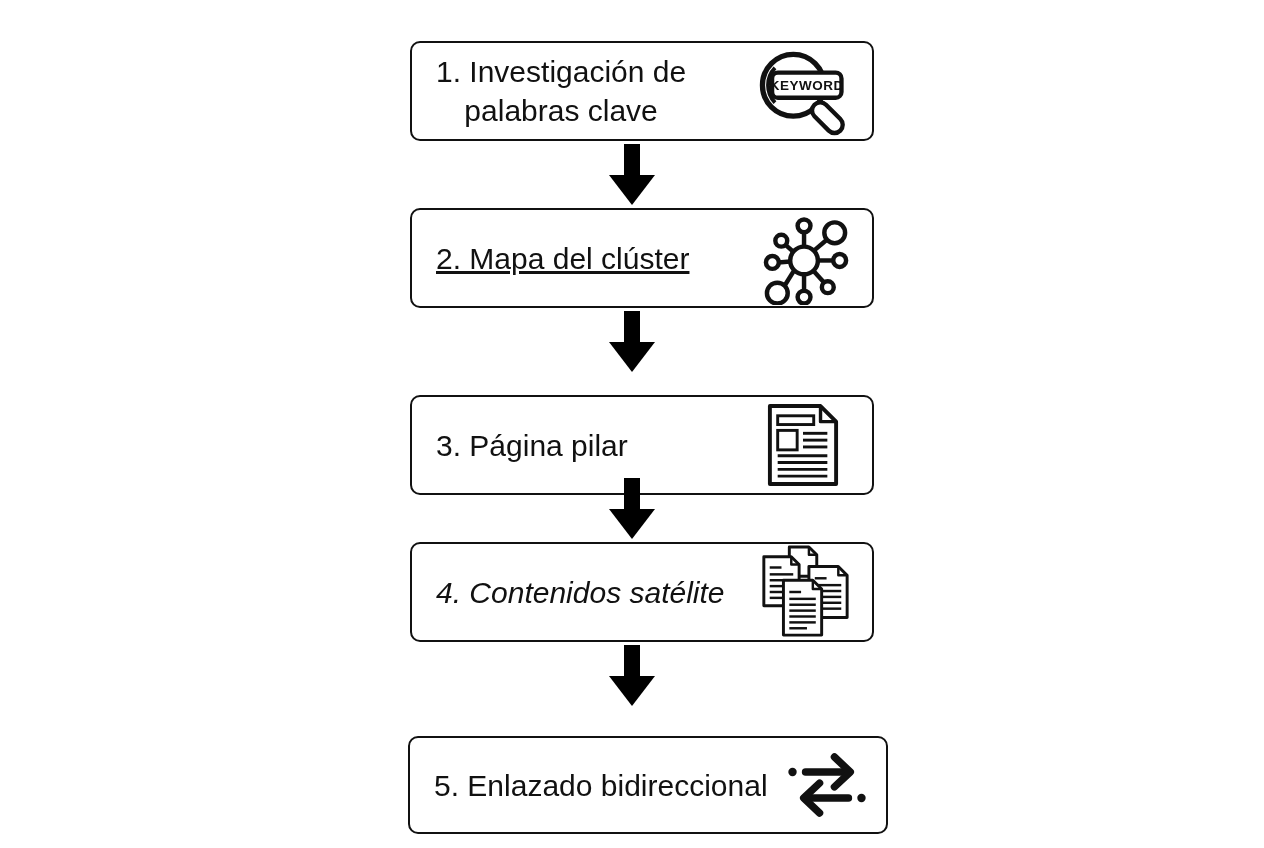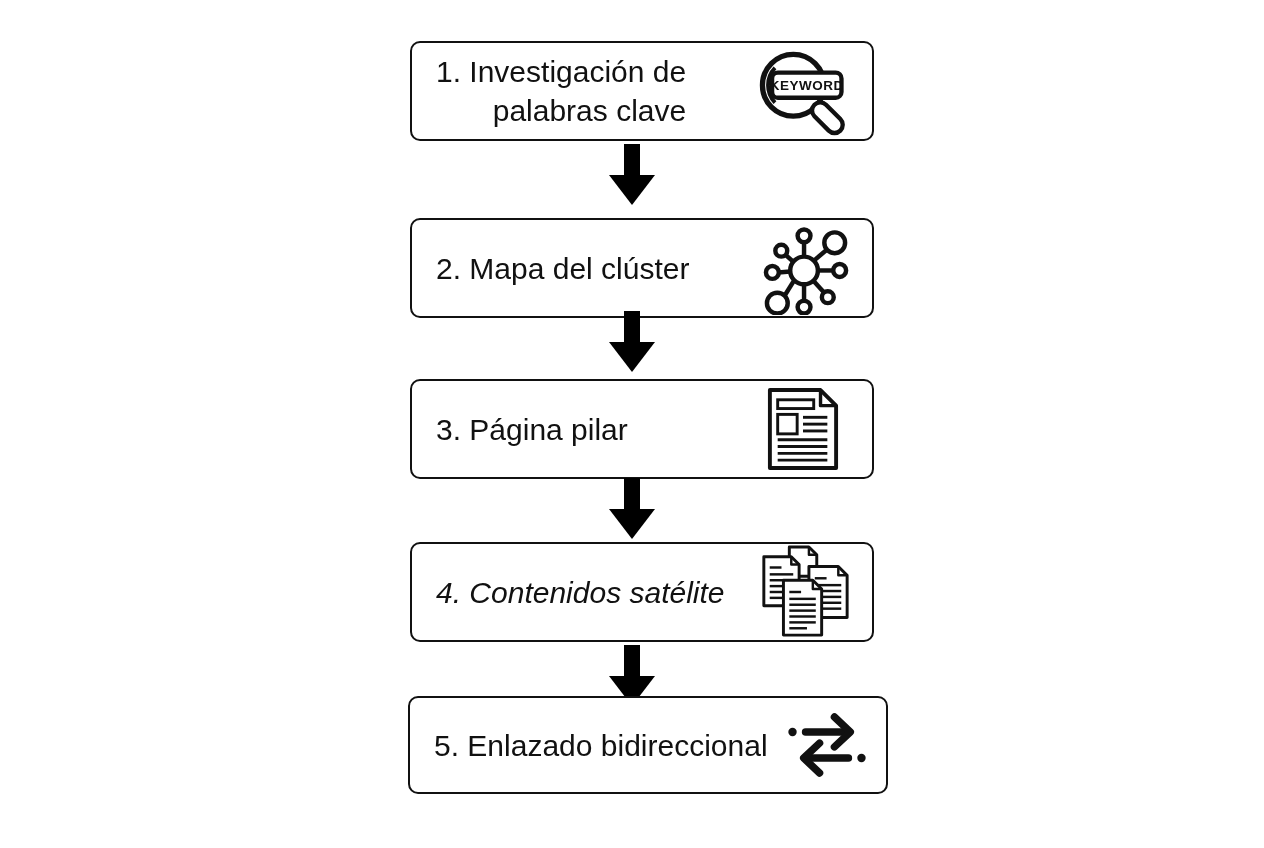--- a/index.html
+++ b/index.html
@@ -26,21 +26,21 @@
     justify-content: space-between;
     padding: 0 18px 0 24px;
   }
   .step-label {
     font-size: 30px;
     line-height: 39px;
     color: #111111;
     white-space: nowrap;
   }
   .step-label.two-line { white-space: normal; text-align: center; }
-  .step-label.two-line span { display: block; text-align: right; }
+  .step-label.two-line span { display: block; }
   .icon-wrap {
     flex: 0 0 auto;
     display: flex;
     align-items: center;
     justify-content: flex-end;
   }
   .connector {
     position: absolute;
     left: 608px;
     width: 48px;
@@ -76,21 +76,21 @@
     </div>
   </div>
 
   <div class="connector" style="top:144px;">
     <svg width="48" height="62" viewBox="0 0 48 62">
       <rect x="16" y="0" width="16" height="33" fill="#000000"></rect>
       <polygon points="1,31 47,31 24,61" fill="#000000"></polygon>
     </svg>
   </div>
 
-  <div class="step-box" style="top:218px;">
+  <div class="step-box" style="top:208px;text-decoration:underline;">
     <div class="step-label">
       <span>2. Mapa del clúster</span>
     </div>
     <div class="icon-wrap">
       <svg width="92" height="94" viewBox="0 0 90 95" fill="none" stroke="#111111" stroke-width="4.5">
         <line x1="41" y1="36" x2="41" y2="22"></line>
         <line x1="51" y1="40" x2="64" y2="29"></line>
         <line x1="55" y1="50" x2="70" y2="50"></line>
         <line x1="50" y1="60" x2="61" y2="72"></line>
         <line x1="41" y1="64" x2="41" y2="80"></line>
@@ -110,21 +110,21 @@
     </div>
   </div>
 
   <div class="connector" style="top:311px;">
     <svg width="48" height="62" viewBox="0 0 48 62">
       <rect x="16" y="0" width="16" height="33" fill="#000000"></rect>
       <polygon points="1,31 47,31 24,61" fill="#000000"></polygon>
     </svg>
   </div>
 
-  <div class="step-box" style="top:379px;">
+  <div class="step-box" style="top:395px;">
     <div class="step-label">
       <span>3. Página pilar</span>
     </div>
     <div class="icon-wrap" style="margin-right:14px;">
       <svg width="74" height="84" viewBox="0 0 76 86" fill="none" stroke="#111111">
         <path d="M 4 3 H 56 L 72 19 V 83 H 4 Z" fill="#ffffff" stroke-width="4" stroke-linejoin="round"></path>
         <path d="M 56 3 V 19 H 72" stroke-width="3.5" stroke-linejoin="round"></path>
         <rect x="12" y="13" width="37" height="9" stroke-width="3"></rect>
         <rect x="12" y="28" width="20" height="20" stroke-width="3"></rect>
         <line x1="38" y1="31" x2="63" y2="31" stroke-width="3"></line>
@@ -186,21 +186,21 @@
     </div>
   </div>
 
   <div class="connector" style="top:645px;">
     <svg width="48" height="62" viewBox="0 0 48 62">
       <rect x="16" y="0" width="16" height="33" fill="#000000"></rect>
       <polygon points="1,31 47,31 24,61" fill="#000000"></polygon>
     </svg>
   </div>
 
-  <div class="step-box" style="top:696px; left:408px; width:480px; height:98px;">
+  <div class="step-box" style="top:736px; left:408px; width:480px; height:98px;">
     <div class="step-label">
       <span>5. Enlazado bidireccional</span>
     </div>
     <div class="icon-wrap">
       <svg width="82" height="74" viewBox="0 0 88 78" fill="none" stroke="#111111" stroke-width="8" stroke-linecap="round" stroke-linejoin="round">
         <circle cx="7" cy="25" r="4.5" fill="#111111" stroke="none"></circle>
         <line x1="21" y1="25" x2="64" y2="25"></line>
         <path d="M 52 9 L 69 25 L 52 41"></path>
         <line x1="67" y1="53" x2="24" y2="53"></line>
         <path d="M 36 37 L 19 53 L 36 69"></path>

